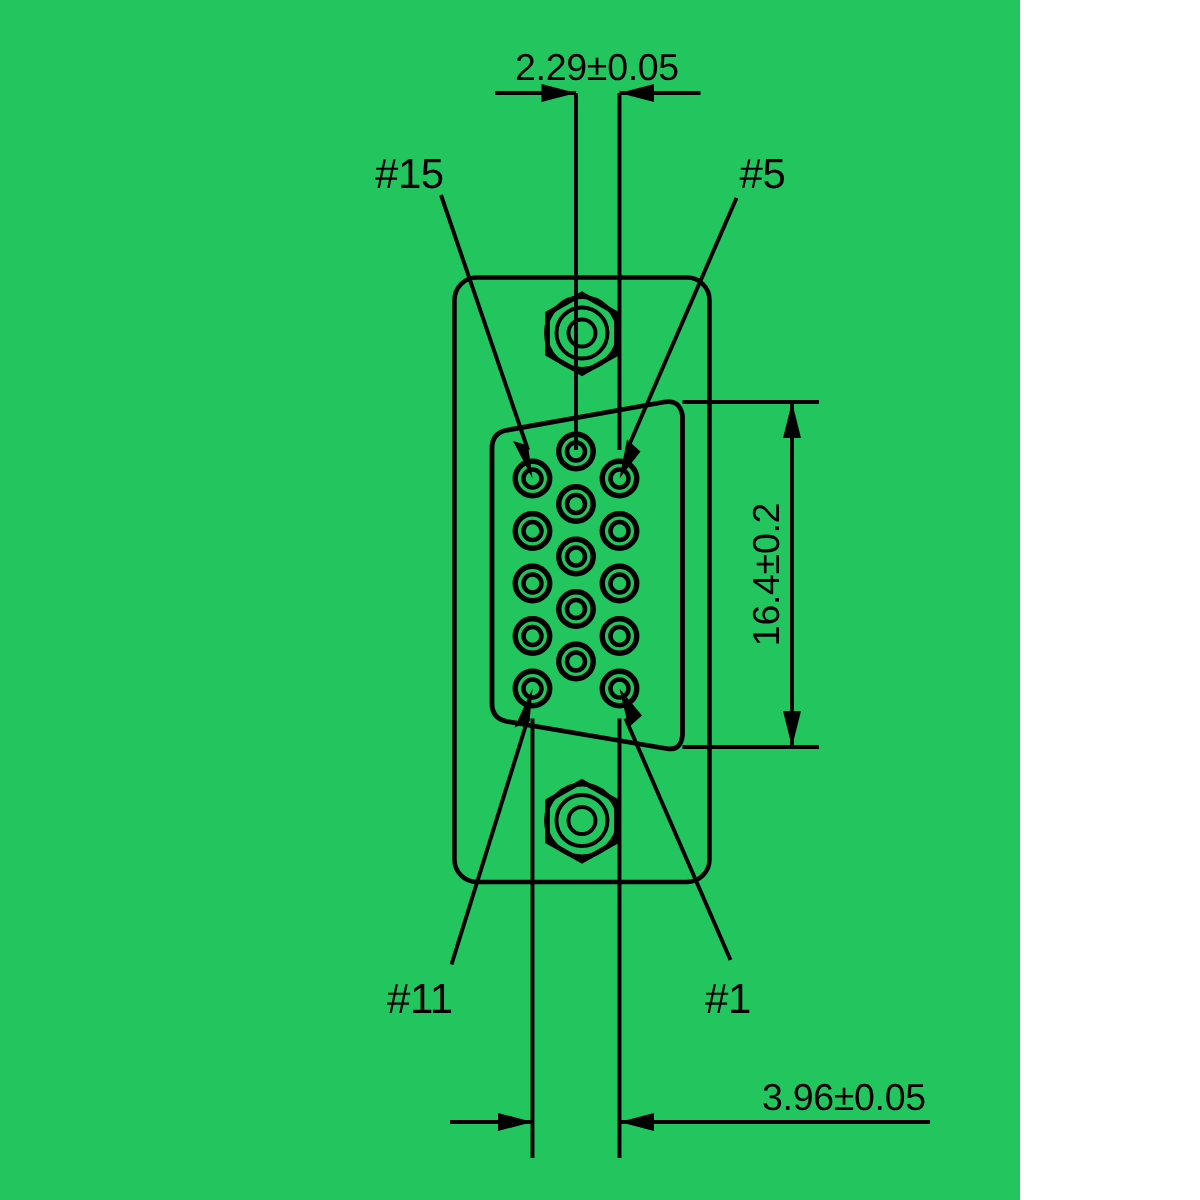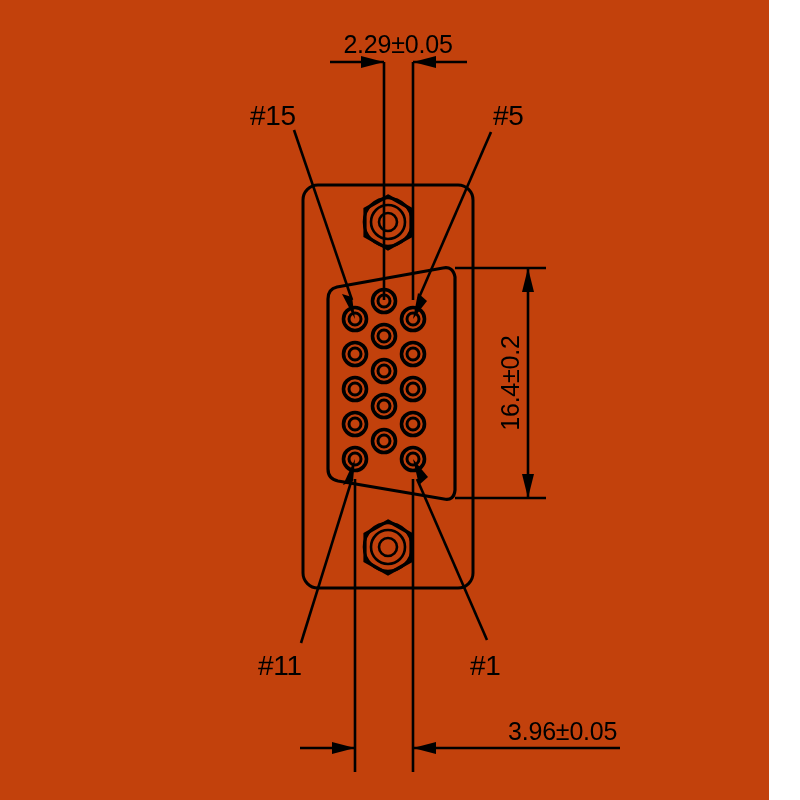--- a/index.html
+++ b/index.html
@@ -9,23 +9,23 @@
     background: #ffffff;
   }
   body {
     width: 800px;
     height: 800px;
     font-family: "Liberation Sans", sans-serif;
     overflow: hidden;
   }
   #drawing-root {
     position: relative;
-    width: 769px;
+    width: 680px;
     height: 800px;
-    background: #c2410c;
+    background: #22c55e;
   }
   svg#drawing {
     display: block;
     width: 800px;
     height: 800px;
   }
   .shell-outline {
     stroke: #000000;
     stroke-width: 3;
     fill: none;

